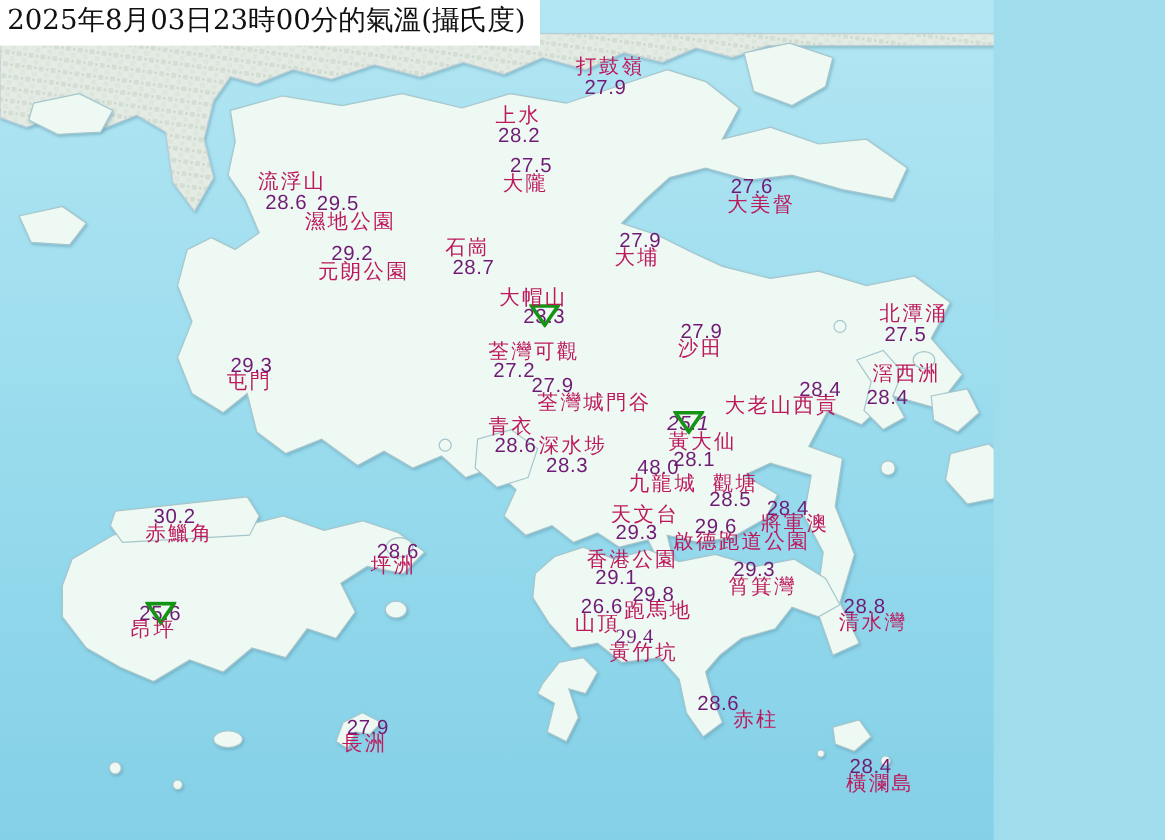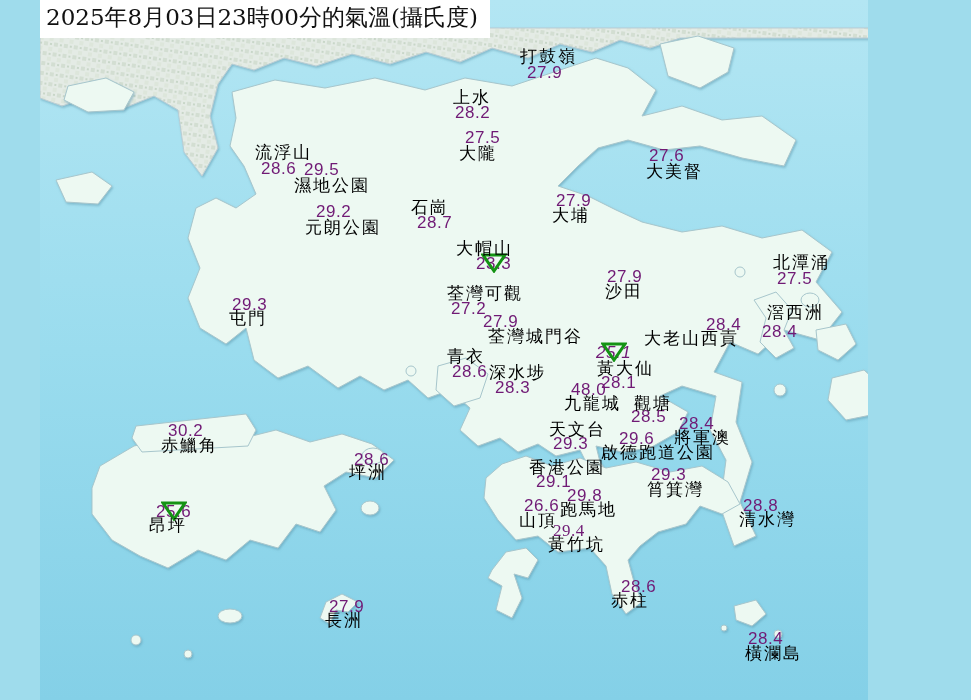--- a/index.html
+++ b/index.html
@@ -1,35 +1,35 @@
 <!DOCTYPE html>
 <html><head>
 <meta charset="utf-8">
 <style>
   html,body{margin:0;padding:0;}
   body{width:971px;height:700px;overflow:hidden;background:#9fdcec;
        font-family:"Liberation Sans",sans-serif;}
-  .stage{position:relative;width:828px;height:700px;overflow:hidden;margin-left:40px;}
+  .stage{position:relative;width:828px;height:700px;overflow:hidden;}
   .stage > svg.map{position:absolute;left:0;top:0;}
 
   .title-bar{
     position:absolute;left:0;top:0;background:#ffffff;
     padding:3px 12px 6px 6px;
     font:23px/1.25 "DejaVu Serif","Liberation Serif",serif;
     color:#111;white-space:nowrap;z-index:5;
   }
 
   #stations{position:absolute;inset:0;z-index:4;pointer-events:none;}
   .val{
     position:absolute;font:17px/1.05 "Liberation Sans",sans-serif;
     color:#701a75;white-space:nowrap;letter-spacing:0.5px;
   }
   .lbl{
     position:absolute;font:17px/1.1 "DejaVu Serif","Liberation Serif",serif;
-    color:#000000;white-space:nowrap;letter-spacing:2px;
+    color:#be185d;white-space:nowrap;letter-spacing:2px;
   }
   .tri{position:absolute;left:50%;top:-2px;transform:translateX(-50%);}
 
   .logo{
     position:absolute;left:836px;top:574px;width:135px;height:126px;
     text-align:center;z-index:5;
   }
   .logo .cn{
     display:block;margin-top:-2px;
     font:bold 15px/1.2 "DejaVu Serif","Liberation Serif",serif;
@@ -206,21 +206,21 @@
       <div class="lbl" style="left: 520px; top: 500px;">跑馬地</div>
       <div class="val" style="left: 484px; top: 497px;">26.6</div>
       <div class="lbl" style="left: 479px; top: 511px;">山頂</div>
       <div class="val" style="left: 513px; top: 522px; font-family: Liberation Serif, serif;">29.4</div>
       <div class="lbl" style="left: 508px; top: 535px;">黃竹坑</div>
       <div class="val" style="left: 116px; top: 503px;">25.6<span class="tri"><svg width="26" height="20" viewBox="0 0 26 20">
             <polygon points="2,2 24,2 13,18" fill="none" stroke="#149314" stroke-width="3"></polygon>
           </svg></span></div>
       <div class="lbl" style="left: 109px; top: 516px;">昂坪</div>
       <div class="val" style="left: 581px; top: 578px;">28.6</div>
-      <div class="lbl" style="left: 571px; top: 591px; text-align: center;">赤柱</div>
+      <div class="lbl" style="left: 611px; top: 591px; text-align: center;">赤柱</div>
       <div class="val" style="left: 289px; top: 598px;">27.9</div>
       <div class="lbl" style="left: 285px; top: 611px;">長洲</div>
       <div class="val" style="left: 703px; top: 497px;">28.8</div>
       <div class="lbl" style="left: 699px; top: 510px;">清水灣</div>
       <div class="val" style="left: 708px; top: 630px;">28.4</div>
       <div class="lbl" style="left: 705px; top: 644px;">橫瀾島</div>
     </div>
 
   <div class="logo">
     <svg width="135" height="98" viewBox="0 0 135 98">

